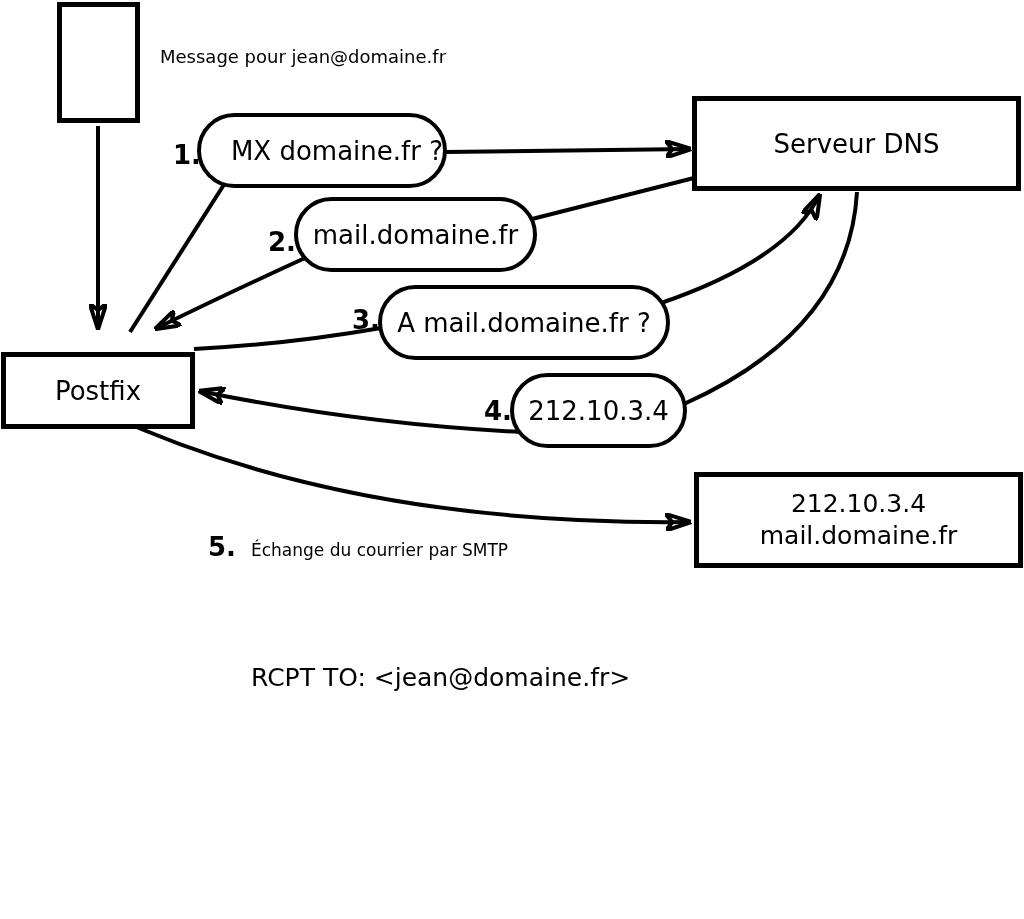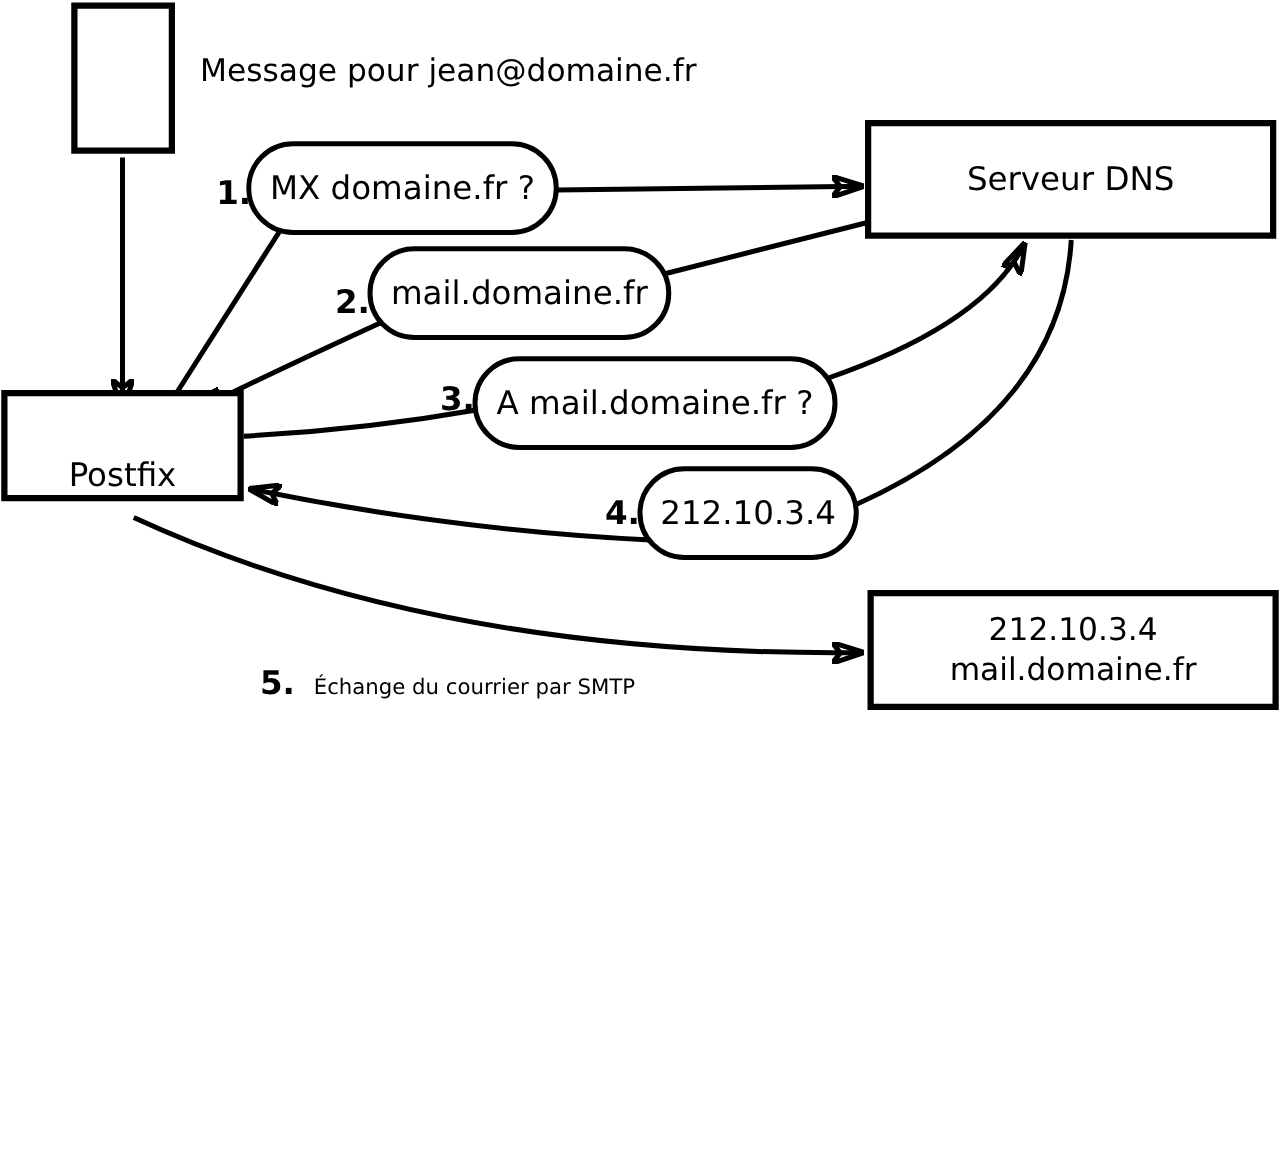--- a/index.html
+++ b/index.html
@@ -25,21 +25,21 @@
     background:#fff;border:4px solid #000;
     border-radius:38px;
     box-sizing:border-box;
     display:flex;align-items:center;justify-content:center;
     font-size:26px;white-space:nowrap;
   }
   .node-label{font-size:26px;}
   .dest-lines{font-size:25px;line-height:32px;text-align:center;}
   .title{
     position:absolute;z-index:3;
-    font-size:25px;line-height:25px;white-space:nowrap;text-align:center;
+    font-size:18px;line-height:25px;white-space:nowrap;text-align:center;
   }
   .step-num{
     position:absolute;z-index:3;
     font-size:26px;line-height:26px;font-weight:bold;white-space:nowrap;
   }
   .step5-row{
     position:absolute;z-index:3;
     display:flex;align-items:baseline;gap:15px;white-space:nowrap;
   }
   .step5-row .num{font-size:26px;font-weight:bold;}
@@ -70,36 +70,36 @@
     <path d="M 661 303 Q 789 259 820 194" marker-end="url(#ah)"></path>
     <path d="M 857 192 Q 849 330 684 404"></path>
     <path d="M 520 432 Q 360 424 199 391" marker-end="url(#ah)"></path>
     <path d="M 107 414 Q 350 526 691 522" marker-end="url(#ah)"></path>
   </svg>
 
   <div class="box" style="left:57px;top:2px;width:83px;height:121px;"></div>
 
   <div class="title" style="left:160px;top:44px;">Message pour jean@domaine.fr</div>
 
-  <div class="box" style="left:1px;top:312px;width:194px;height:89px;align-items:flex-end;">
+  <div class="box" style="left:1px;top:352px;width:194px;height:77px;">
     <span class="node-label">Postfix</span>
   </div>
 
   <div class="box" style="left:692px;top:96px;width:329px;height:95px;">
     <span class="node-label">Serveur DNS</span>
   </div>
 
   <div class="box" style="left:694px;top:472px;width:329px;height:96px;">
     <div class="dest-lines">
       <div>212.10.3.4</div>
       <div>mail.domaine.fr</div>
     </div>
   </div>
 
-  <div class="pill" style="left:197px;top:113px;width:250px;height:75px;">
+  <div class="pill" style="left:197px;top:113px;width:250px;height:75px;justify-content:flex-end;">
     <span>MX domaine.fr ?</span>
   </div>
   <div class="pill" style="left:294px;top:197px;width:243px;height:75px;">
     <span>mail.domaine.fr</span>
   </div>
   <div class="pill" style="left:378px;top:285px;width:292px;height:75px;">
     <span>A mail.domaine.fr ?</span>
   </div>
   <div class="pill" style="left:510px;top:373px;width:177px;height:75px;">
     <span>212.10.3.4</span>
@@ -109,20 +109,21 @@
   <div class="step-num" style="left:268px;top:229px;">2.</div>
   <div class="step-num" style="left:352px;top:307px;">3.</div>
   <div class="step-num" style="left:484px;top:398px;">4.</div>
 
   <div class="step5-row" style="left:208px;top:532px;">
     <span class="num">5.</span>
     <span class="txt">Échange du courrier par SMTP</span>
   </div>
 
   <div class="smtp" style="left:251px;top:598px;">
+    <div class="smtp-line">RCPT TO: &lt;jean@domaine.fr&gt;</div>
     
     
     
     
     
     
     
   </div>
 
 </div>

